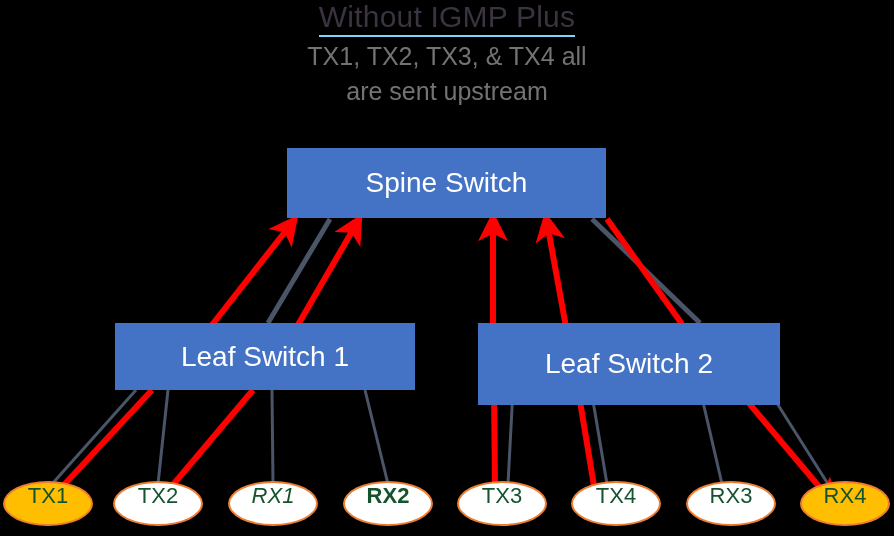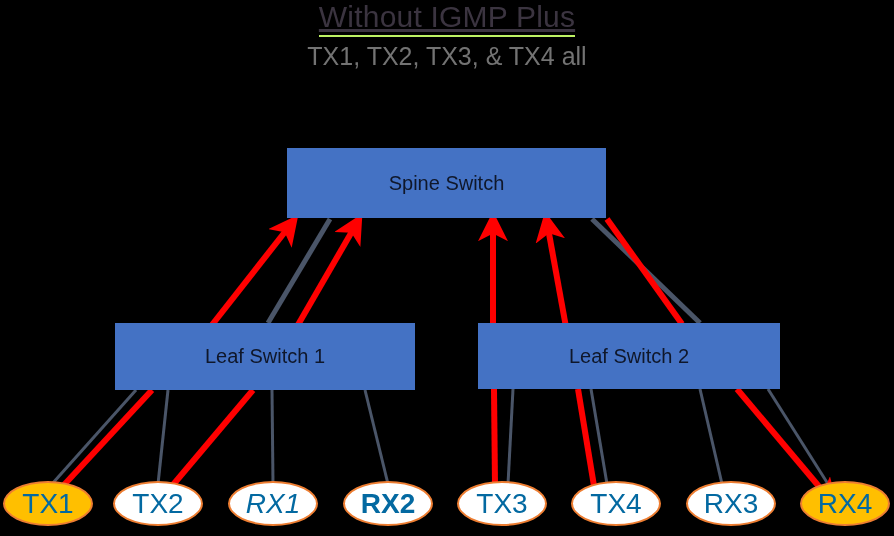--- a/index.html
+++ b/index.html
@@ -30,70 +30,68 @@
     width: 894px;
     text-align: center;
     z-index: 5;
   }
   .title-main {
     font-size: 30px;
     color: #3b3440;
     letter-spacing: 0.2px;
     line-height: 34px;
     display: inline-block;
-    border-bottom: 2px solid #bef264;
+    border-bottom: 2px solid #7dd3fc;
     padding-bottom: 1px;
-    text-decoration: underline;
   }
   .title-sub {
     font-size: 25px;
     color: #737373;
     line-height: 32px;
     margin-top: 3px;
   }
   .switch-box {
     position: absolute;
     background: #4472c4;
-    color: #0f172a;
+    color: #ffffff;
     display: flex;
     align-items: center;
     justify-content: center;
-    font-size: 20px;
+    font-size: 28px;
     z-index: 4;
   }
   #spine-switch {
     left: 287px;
     top: 148px;
     width: 319px;
     height: 70px;
   }
   #leaf-switch-1 {
     left: 115px;
     top: 323px;
     width: 300px;
     height: 67px;
   }
   #leaf-switch-2 {
     left: 478px;
     top: 323px;
     width: 302px;
-    height: 66px;
+    height: 82px;
   }
   .endpoint {
     position: absolute;
     width: 90px;
     height: 45px;
     border-radius: 50%;
     border: 2.5px solid #ed7d31;
     background: #ffffff;
-    color: #0369a1;
+    color: #14532d;
     display: flex;
-    align-items: center;
     justify-content: center;
-    font-size: 28px;
+    font-size: 22px;
     box-sizing: border-box;
     z-index: 6;
     top: 481px;
   }
   .endpoint.highlight {
     background: #ffbf00;
   }
 </style>
 </head>
 <body>
@@ -134,20 +132,21 @@
 
     <line x1="495" y1="486" x2="494" y2="389" stroke="#ff0000" stroke-width="6"></line>
     <line x1="594" y1="486" x2="578" y2="389" stroke="#ff0000" stroke-width="6"></line>
 
     <line x1="737" y1="389" x2="827" y2="496" stroke="#ff0000" stroke-width="6" marker-end="url(#arrow-red)"></line>
   </svg>
 
   <div class="title-block">
     <div class="title-main">Without IGMP Plus</div>
     <div class="title-sub">TX1, TX2, TX3, &amp; TX4 all</div>
+    <div class="title-sub">are sent upstream</div>
   </div>
 
   <div class="switch-box" id="spine-switch">Spine Switch</div>
 
   <div class="switch-box" id="leaf-switch-1">Leaf Switch 1</div>
 
   <div class="switch-box" id="leaf-switch-2">Leaf Switch 2</div>
 
   <div id="endpoint-layer">
       <div class="endpoint highlight" style="left: 3px;">

